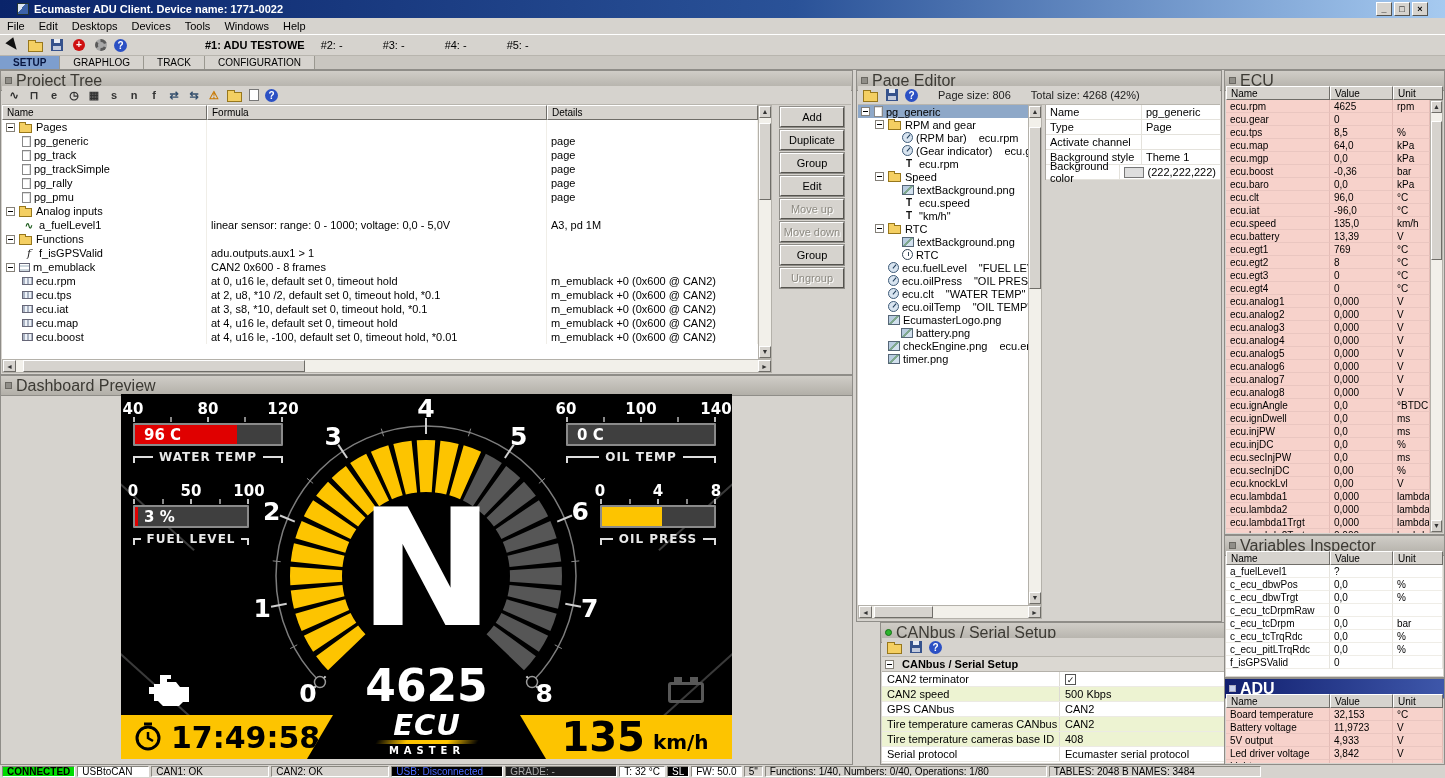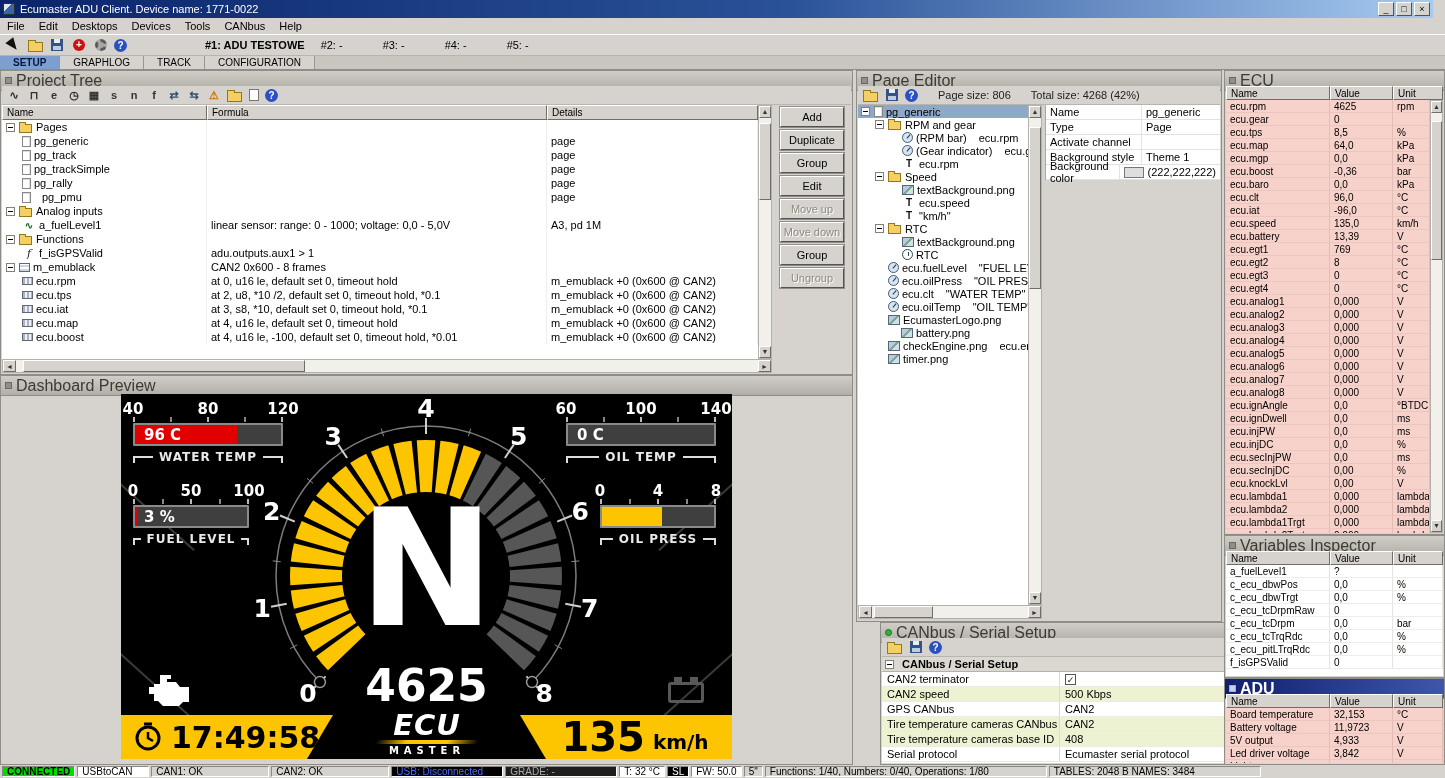--- a/index.html
+++ b/index.html
@@ -1,19 +1,19 @@
 <!DOCTYPE html>
 <html><head>
 <meta charset="utf-8">
 <style>
 *{box-sizing:border-box;margin:0;padding:0}
 body{background:#777;font-family:"Liberation Sans",sans-serif}
 #app{position:relative;width:1445px;height:778px;background:#d6d3ce;overflow:hidden;font-size:11px;color:#000}
 
-.titlebar{position:absolute;left:0;top:0;right:12px;height:18px;background:linear-gradient(90deg,#0a246a,#2a5298 55%,#a6caf0);color:#fff;font-weight:normal;display:flex;align-items:center;gap:5px;padding:0 3px}
+.titlebar{position:absolute;left:0;top:0;right:0;height:18px;background:linear-gradient(90deg,#0a246a,#2a5298 55%,#a6caf0);color:#fff;font-weight:bold;display:flex;align-items:center;gap:5px;padding:0 17px}
 .app-ico{width:12px;height:12px;background:linear-gradient(135deg,#dfe6f2 40%,#3c62a8 40%);border:1px solid #233;flex:none}
 .title-text{flex:1;font-size:11px}
 .win-btns{display:flex;gap:2px}
 .win-btn{width:16px;height:14px;background:#d6d3ce;border:1px solid;border-color:#fff #55534e #55534e #fff;color:#000;font-size:9px;line-height:12px;text-align:center}
 .menubar{position:absolute;left:0;top:18px;right:0;height:16px;background:#d6d3ce;display:flex;align-items:center}
 .menu-item{padding:1px 7px}
 .toolbar{position:absolute;left:0;top:34px;right:0;height:22px;background:#d6d3ce;border-top:1px solid #fff;border-bottom:1px solid #b8b5ae;display:flex;align-items:center;padding:0 4px}
 .tool-icons{display:flex;align-items:center;gap:4px}
 .dev-tabs{display:flex;margin-left:64px}
 .dev-tab{padding:0 14px;min-width:62px}
@@ -194,21 +194,21 @@
       <span class="win-btn" data-name="close-button">×</span>
     </span>
   </div>
 
   <div class="menubar" data-name="menu-bar">
       <span class="menu-item" data-name="menu-file">File</span>
       <span class="menu-item" data-name="menu-edit">Edit</span>
       <span class="menu-item" data-name="menu-desktops">Desktops</span>
       <span class="menu-item" data-name="menu-devices">Devices</span>
       <span class="menu-item" data-name="menu-tools">Tools</span>
-      <span class="menu-item" data-name="menu-windows">CANbus</span>
+      <span class="menu-item" data-name="menu-windows">Windows</span>
       <span class="menu-item" data-name="menu-help">Help</span>
     </div>
 
   <div class="toolbar" data-name="main-toolbar">
     <span class="tool-icons" data-name="main-toolbar-icons">
         <span class="tico">
           <span class="ic-cursor" data-name="cursor-icon"></span>
         </span>
         <span class="tico">
           <span class="ic-folder" data-name="open-icon"></span>
@@ -306,21 +306,21 @@
         </div>
         <div class="trow" data-name="tree-row-pg-rally">
           <div class="c-name" data-name="cell-name" style="padding-left: 20px;">
             <span class="ico ico-page" data-name="page-icon"></span>
             <span>pg_rally</span>
           </div>
           <div class="c-formula" data-name="cell-formula"></div>
           <div class="c-details" data-name="cell-details">page</div>
         </div>
         <div class="trow" data-name="tree-row-pg-pmu">
-          <div class="c-name" data-name="cell-name" style="padding-left: 20px; gap: 8px;">
+          <div class="c-name" data-name="cell-name" style="padding-left: 20px;">
             <span class="ico ico-page" data-name="page-icon"></span>
             <span>pg_pmu</span>
           </div>
           <div class="c-formula" data-name="cell-formula"></div>
           <div class="c-details" data-name="cell-details">page</div>
         </div>
         <div class="trow" data-name="tree-row-analog-inputs">
           <div class="c-name" data-name="cell-name" style="padding-left: 4px;">
             <span class="expander" data-name="expander-icon"></span>
             <span class="ico ico-folder" data-name="folder-icon"></span>

